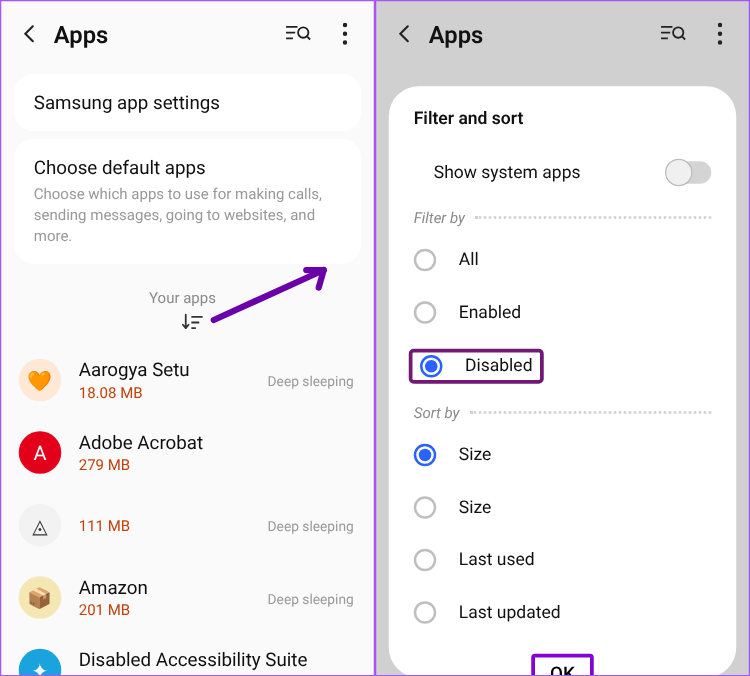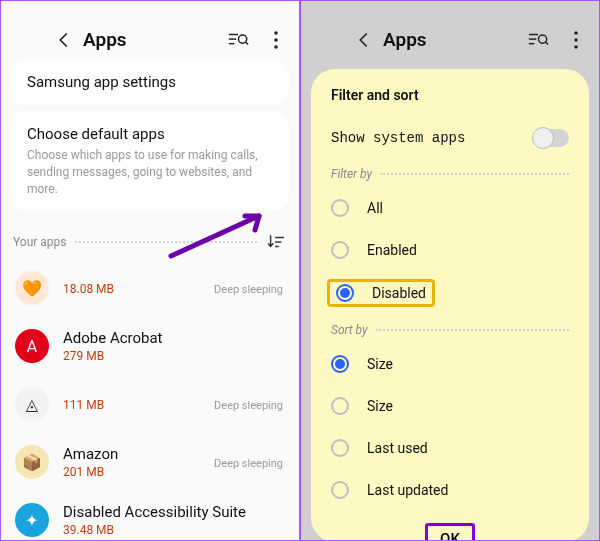--- a/index.html
+++ b/index.html
@@ -2,56 +2,56 @@
 <html><head>
   <meta charset="utf-8">
   <style>
     * { box-sizing: border-box; margin: 0; padding: 0; font-family: -apple-system, BlinkMacSystemFont, "Segoe UI", Roboto, sans-serif; }
     body { background: #fff; width: 600px; height: 541px; display: flex; }
     .pane { width: 50%; height: 100%; border: 1px solid #a855f7; overflow: hidden; position: relative; }
     .pane.left { background: #fafafa; }
     .pane.right { background: #d0d0d0; }
 
     
-    .hdr { display:flex; align-items:flex-end; padding: 2px 12px; height:52px;margin-left:40px; }
+    .hdr { display:flex; align-items:center; padding: 20px 12px; height:52px; }
     .hdr .back { width:22px; height:22px; display:flex; align-items:center; justify-content:center; margin-right:8px; }
     .hdr .title { font-size:19px; font-weight:600; color:#111; flex:1; }
     .hdr .icons { display:flex; gap:16px; align-items:center; }
     .hicon { width:22px; height:22px; display:flex; align-items:center; justify-content:center; }
 
     
     .card { background:#fff; border-radius:16px; margin:6px 10px; padding:14px 16px; }
     .card .ctitle { font-size:15px; color:#111; }
     .card .csub { font-size:12px; color:#999; margin-top:4px; line-height:1.4; }
-    .section-row { display:flex; align-items:center; margin:20px 12px 6px; }
+    .section-row { display:flex; align-items:center; margin:20px 12px 6px;flex-direction:column; }
     .section-label { font-size:12px; color:#8a8a8a; margin-right:8px; }
     .dots { flex:1; border-bottom:2px dotted #d0d0d0; height:1px; }
     .sort-icon { margin-left:8px; width:22px; height:22px; display:flex; align-items:center; justify-content:center; }
     .applist { }
     .appitem { display:flex; align-items:center; padding:12px 14px; position:relative; }
     .appicon { width:34px; height:34px; border-radius:50%; margin-right:14px; display:flex; align-items:center; justify-content:center; font-size:16px; color:#fff; flex-shrink:0; }
     .appinfo { flex:1; }
     .appname { font-size:15px; color:#111; }
     .appsize { font-size:12px; color:#c2410c; margin-top:2px; }
     .appstatus { font-size:11px; color:#9a9a9a; position:absolute; right:16px; bottom:21px; }
     .arrow-overlay { position:absolute; pointer-events:none; }
 
     
-    .modal { background:#fef9c3; border-radius:24px; margin:16px 10px 0; padding:18px 0 10px; height: calc(100% - 66px); overflow:hidden; }
+    .modal { background:#ffffff; border-radius:24px; margin:16px 10px 0; padding:18px 0 10px; height: calc(100% - 66px); overflow:hidden; }
     .modal-title { font-size:14px; font-weight:600; color:#111; padding:0 20px 14px; }
     .row { display:flex; align-items:center; padding:12px 20px; }
     .row .label { font-size:14px; color:#111; margin-left:18px; }
     .section-row2 { display:flex; align-items:center; padding:8px 20px 6px; }
     .section-row2 .slabel { font-size:12px; color:#8a8a8a; margin-right:8px;font-style:italic; }
     .toggle { margin-left:auto; width:36px; height:18px; border-radius:20px; background:#d4d4d4; position:relative; }
     .toggle::after { content:''; position:absolute; width:20px; height:20px; border-radius:50%; background:#f0f0f0; border:1px solid #bbb; top:-2px; left:-1px; }
     .radio { width:18px; height:18px; border:2px solid #bfbfbf; border-radius:50%; flex-shrink:0; position:relative; }
     .radio.sel { border-color:#2962ff; }
     .radio.sel::after { content:''; position:absolute; width:10px; height:10px; border-radius:50%; background:#2962ff; top:2px; left:2px; }
-    .hl-box { border:3px solid #eab308; border-radius:4px; padding:2px 6px; display:inline-flex; align-items:center; }
+    .hl-box { border:3px solid #701a75; border-radius:4px; padding:2px 6px; display:inline-flex; align-items:center; }
     .okwrap { text-align:center; padding-top:12px; }
     .okbox { display:inline-block; border:3px solid #8400d6; border-radius:3px; padding:4px 12px; font-size:15px; font-weight:500; }
   </style>
 </head>
 <body>
 
 <div class="pane left">
   <div class="hdr">
     <div class="back">
       <svg width="18" height="18" viewBox="0 0 24 24">
@@ -103,20 +103,21 @@
 
   <svg class="arrow-overlay" style="left:162px; top:209px;" width="110" height="50" viewBox="0 0 110 50">
     <path d="M8 46 L96 6" stroke="#6b00a8" stroke-width="5" stroke-linecap="round"></path>
     <path d="M96 6 L82 6 M96 6 L92 20" stroke="#6b00a8" stroke-width="5" stroke-linecap="round" fill="none"></path>
   </svg>
 
   <div class="applist" id="applist">
       <div class="appitem">
         <div class="appicon" style="background:#ffe9d6;color:#fff">🧡</div>
   <div class="appinfo">
+    <div class="appname">Aarogya Setu</div>
     <div class="appsize">18.08 MB</div>
   </div>
   <div class="appstatus">Deep sleeping</div>
       </div>
       <div class="appitem">
         <div class="appicon" style="background:#e3001b;color:#fff">A</div>
   <div class="appinfo">
     <div class="appname">Adobe Acrobat</div>
     <div class="appsize">279 MB</div>
   </div>
@@ -171,21 +172,21 @@
             <circle cx="2" cy="16" r="1.8" fill="#222"></circle>
           </svg>
       </div>
     </div>
   </div>
 
   <div class="modal">
     <div class="modal-title">Filter and sort</div>
 
     <div class="row">
-      <span class="label" style="margin-left:0;font-family:Liberation Mono, monospace;">Show system apps</span>
+      <span class="label" style="margin-left:16px;">Show system apps</span>
       <div class="toggle"></div>
     </div>
 
     <div class="section-row2">
       <span class="slabel">Filter by</span>
       <span class="dots"></span>
     </div>
     <div id="filters">
         <div class="row">
           <span class="radio "></span>

